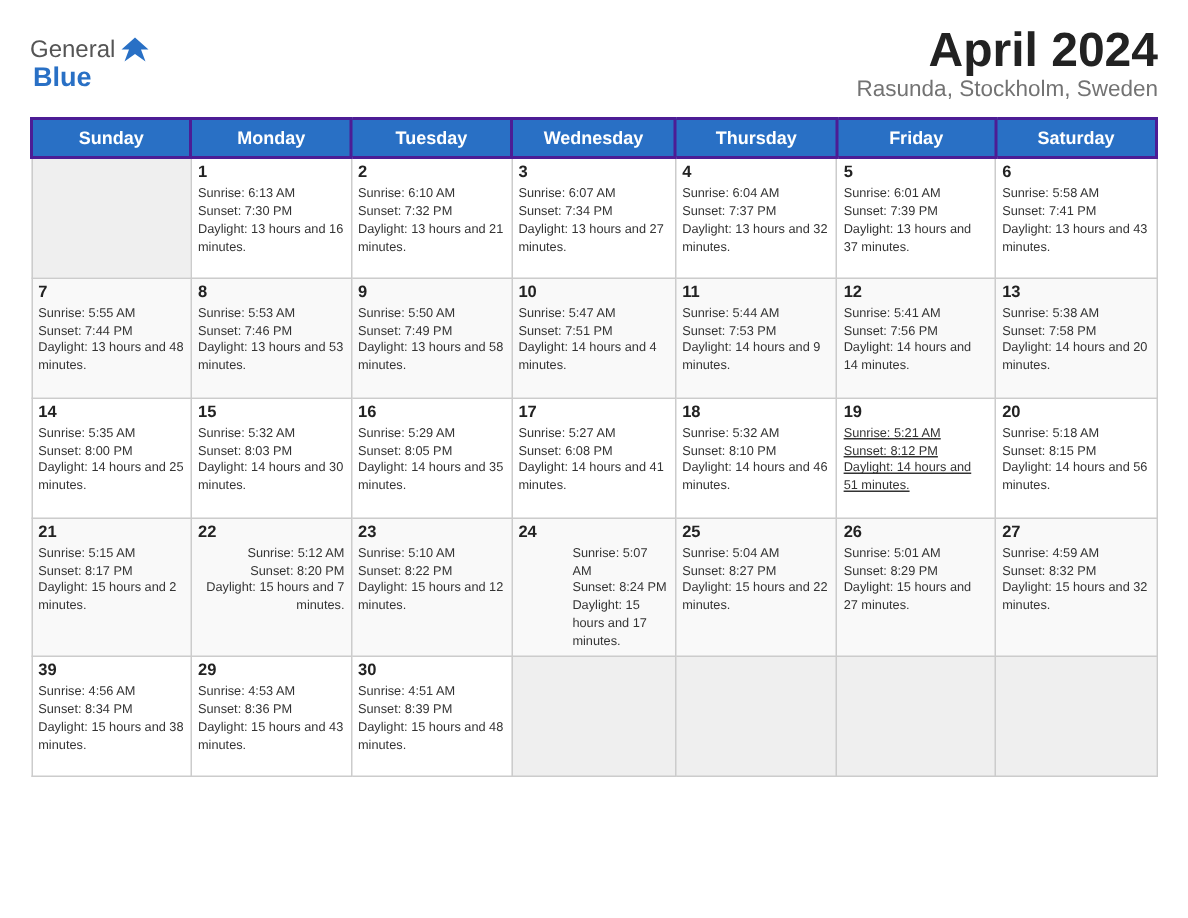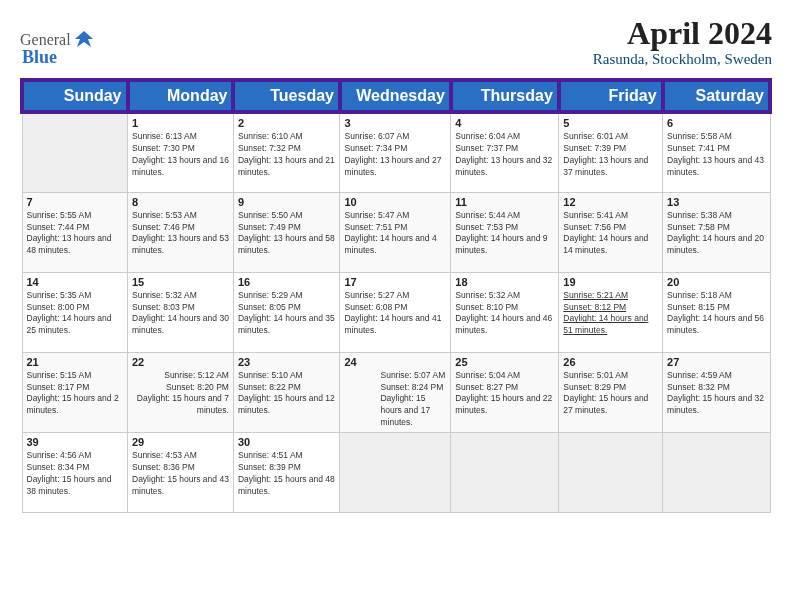--- a/index.html
+++ b/index.html
@@ -11,58 +11,57 @@
       overflow: hidden;
     }
     .page {
       width: 792px;
       height: 612px;
       padding: 16px 20px 10px 20px;
       background: #fff;
     }
     .header {
       display: flex;
-      align-items: flex-end;
+      align-items: center;
       justify-content: space-between;
       margin-bottom: 10px;
-      font-family: Liberation Serif, serif;
     }
     .logo {
       display: flex;
       align-items: center;
       gap: 4px;
     }
     .logo-general { color: #555; }
     .logo-blue { color: #1a5fa8; }
     .title-block {
       text-align: right;
     }
     .title-month {
       font-size: 32px;
       font-weight: bold;
       color: #222;
       line-height: 1.1;
     }
     .title-location {
       font-size: 15px;
-      color: #0c4a6e;
+      color: #737373;
     }
     .calendar {
       width: 100%;
       border-collapse: collapse;
       font-size: 9.5px;
     }
     .calendar thead th {
       background: #2970c5;
       color: #fff;
       padding: 5px 4px;
-      font-size: 16px;
+      font-size: 12px;
       font-weight: bold;
-      border: 4px solid #4c1d95;
-      text-align: right;
+      border: 2px solid #4c1d95;
+      text-align: center;
     }
     .calendar tbody td {
       vertical-align: top;
       border: 1px solid #ccc;
       padding: 3px 4px;
       width: 113px;
       min-height: 70px;
       height: 80px;
     }
     .day-num {

